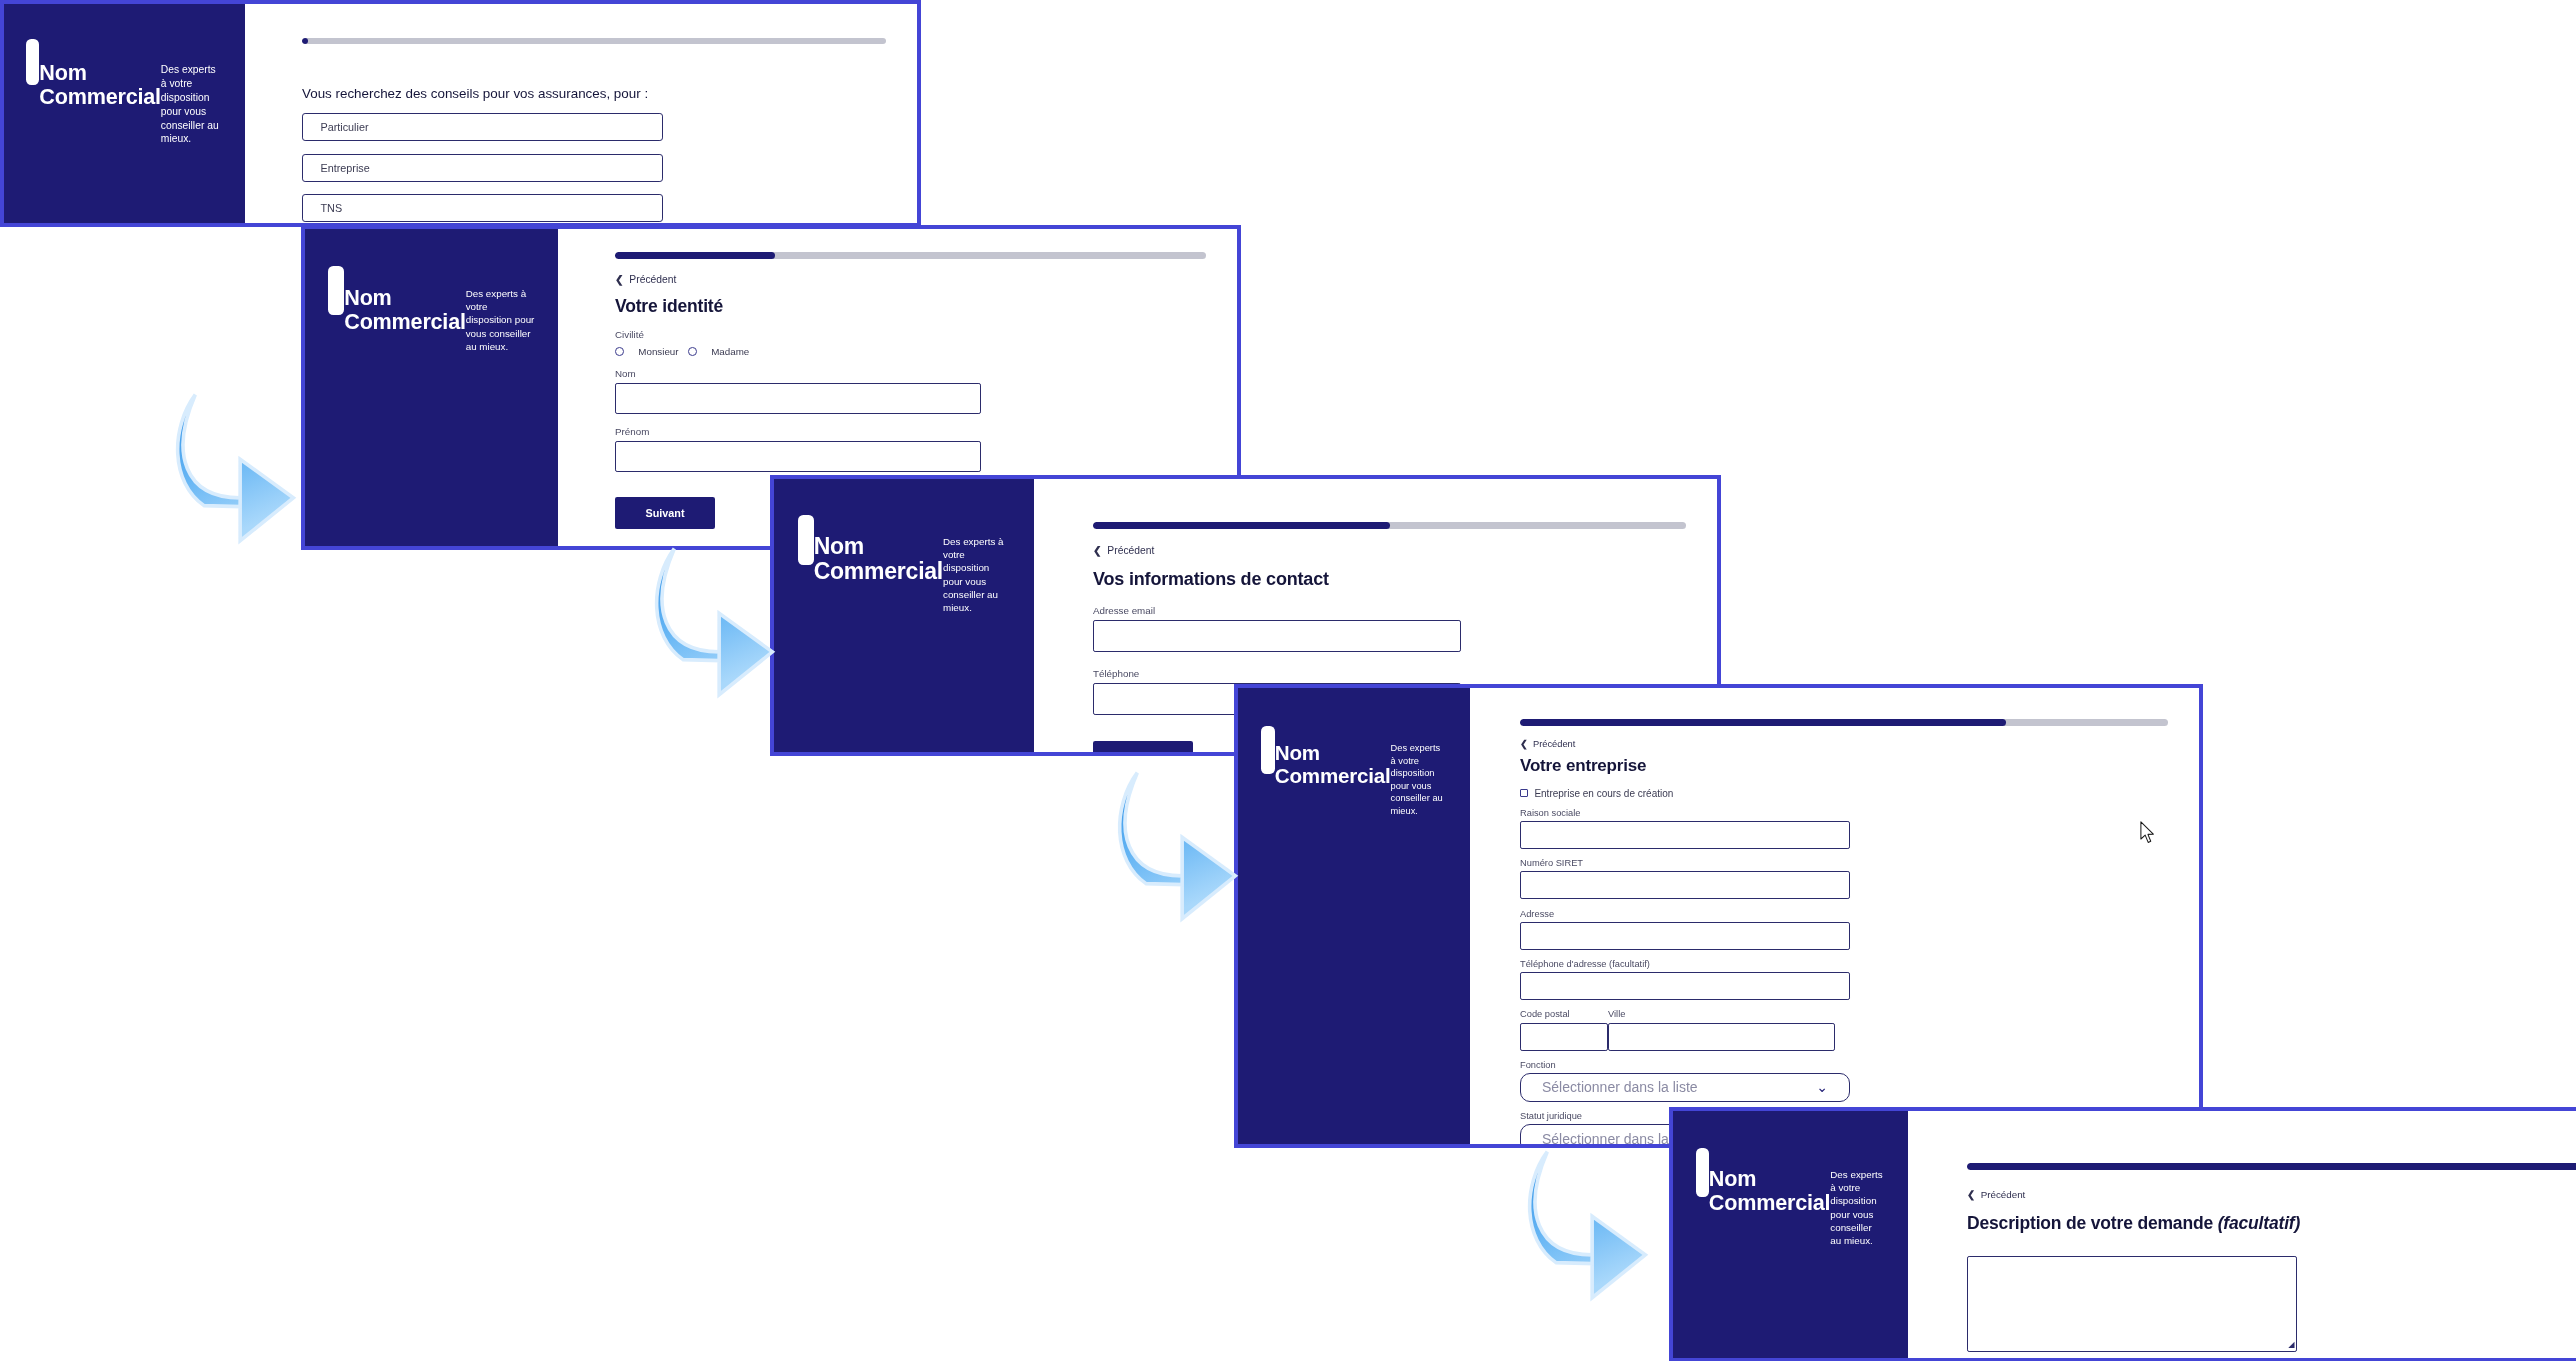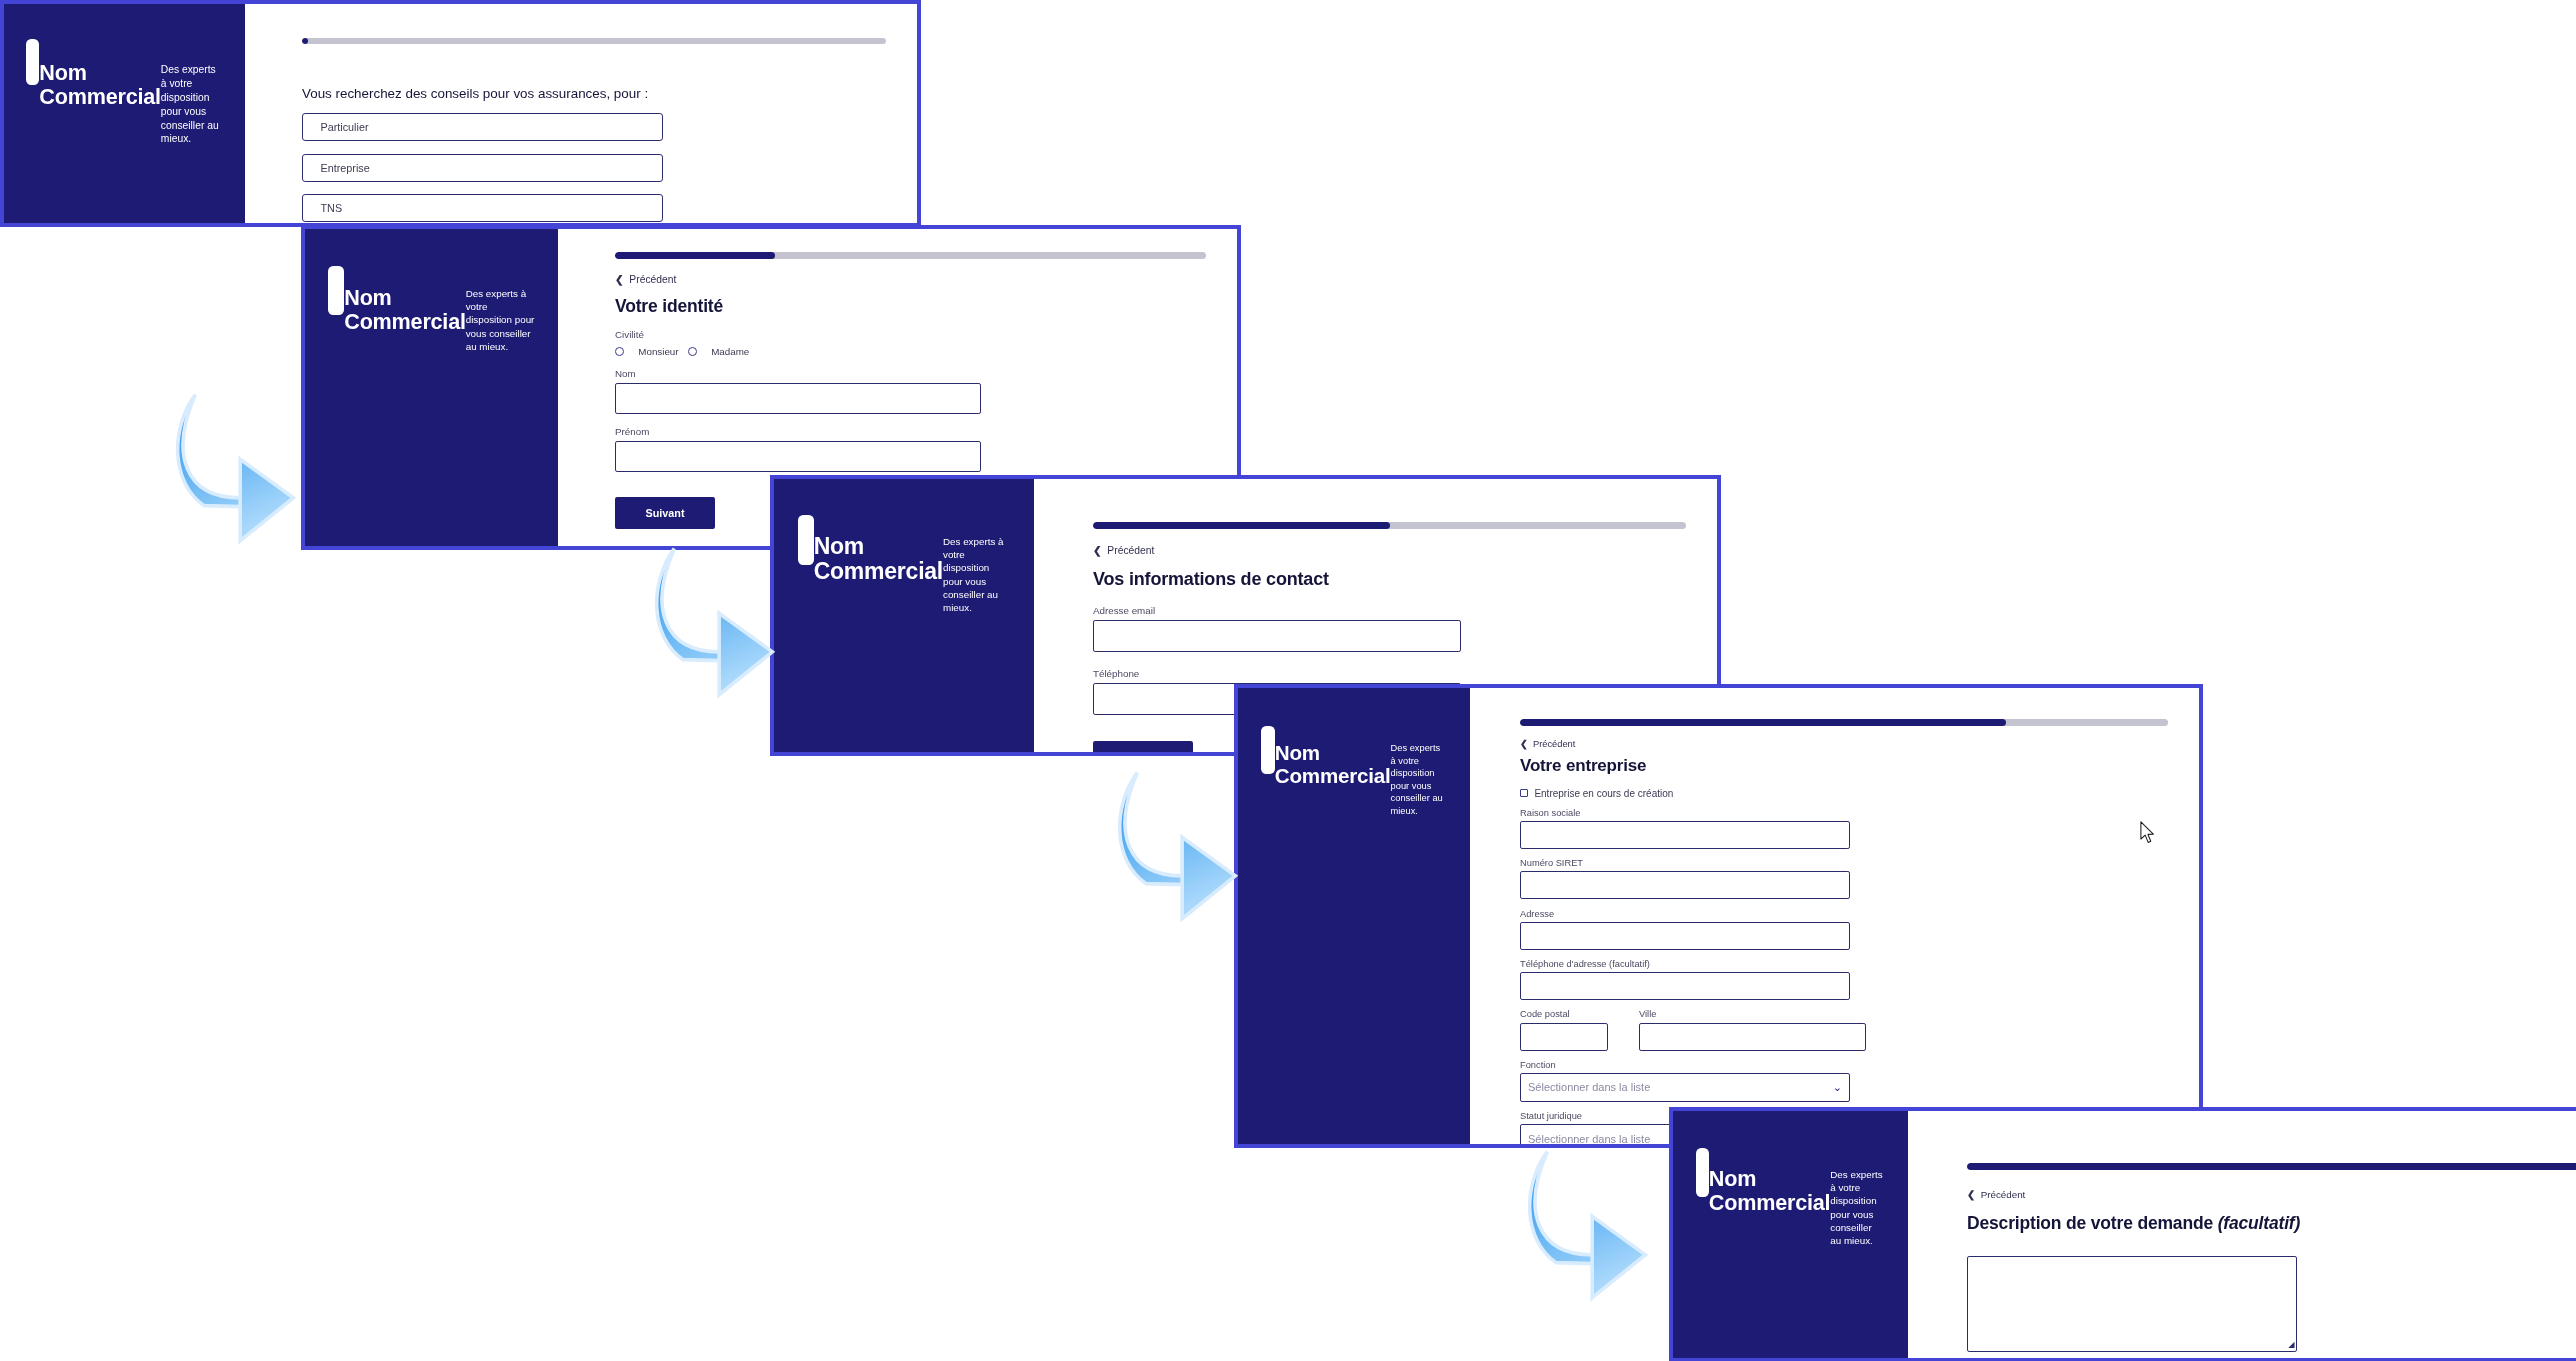--- a/index.html
+++ b/index.html
@@ -186,22 +186,22 @@
   #card4 .progress{height:6.7px;margin-top:15.5px;}
   #card4 .back-link{font-size:9.3px;margin-top:12.4px;}
   #card4 .step-title{font-size:17px;margin-top:7.2px;}
   #card4 .check-row{margin-top:11.3px;}
   #card4 .checkbox{width:8.2px;height:8.2px;}
   #card4 .check-label{font-size:10px;margin-left:6.2px;}
   #card4 .field-label{font-size:9.3px;margin-top:9.3px;}
   #card4 .input-box{height:28px;width:330px;margin-top:3.1px;}
   #card4 .input-cp{width:88px;}
   #card4 .input-ville{width:227px;}
-  #card4 .row2{gap:31px;}
-  #card4 .select-box{height:29px;width:330px;margin-top:3.1px;padding:0 7px;font-size:11px;}
+  #card4 .row2{gap:0;}
+  #card4 .select-box{height:29px;width:330px;margin-top:3.1px;padding:0 21px;font-size:14px;border-radius:10px;}
 
   
   #card5{left:1669px;top:1107px;width:1012px;height:255px;}
   #card5 .card-aside{width:235px;padding:26px 23px 0 23px;}
   #card5 .logo-box{width:46px;height:49px;margin-top:11.3px;}
   #card5 .brand-name{font-size:21.6px;margin-top:30px;}
   #card5 .brand-tag{font-size:9.8px;margin-top:31px;width:196px;}
   #card5 .card-main{padding:23px 31px 0 59px;}
   #card5 .progress{height:7.2px;margin-top:29px;}
   #card5 .back-link{font-size:9.8px;margin-top:18.5px;}

